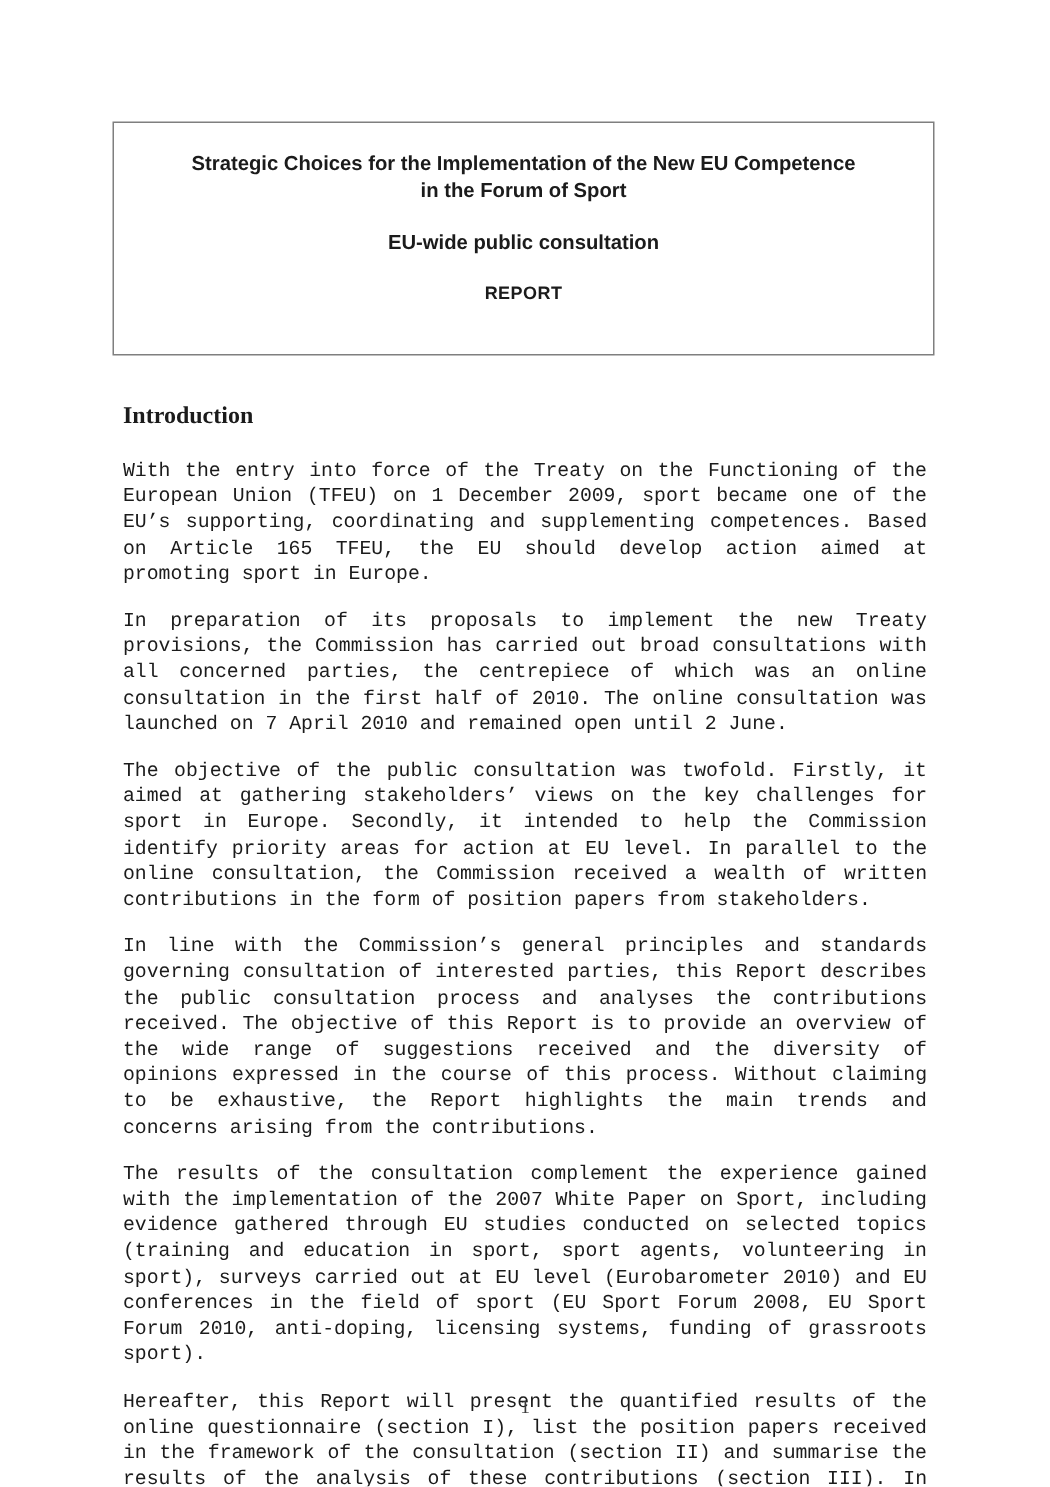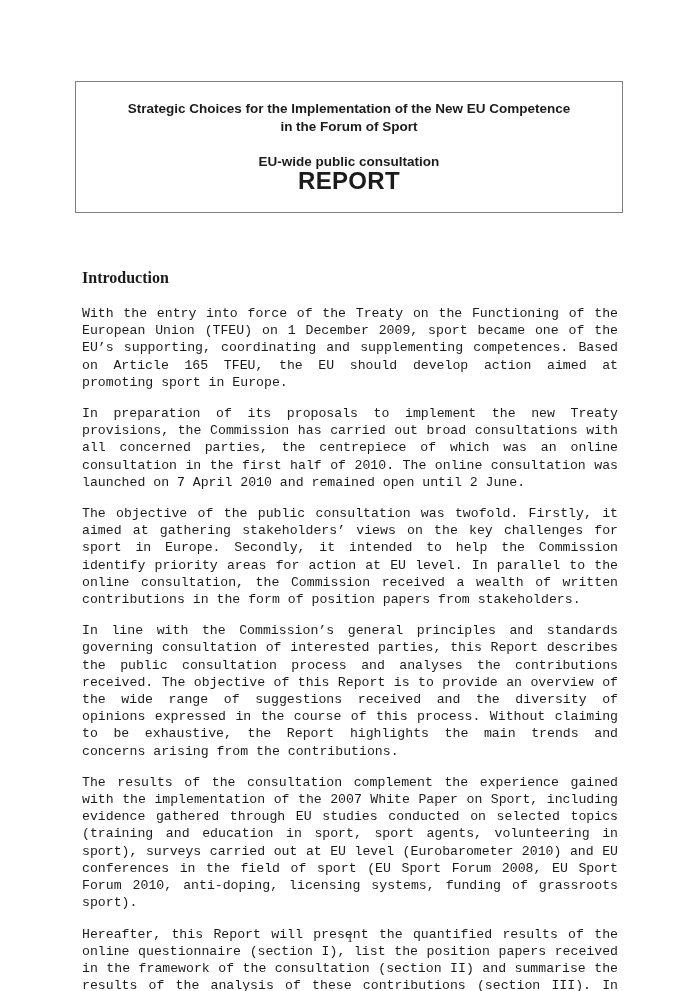--- a/index.html
+++ b/index.html
@@ -14,40 +14,41 @@
     background: #ffffff;
     color: #1b1b1b;
     font-family: "Liberation Serif", serif;
     overflow: hidden;
   }
   .title-box {
     position: absolute;
     left: 75px;
     top: 81px;
     width: 548px;
-    height: 132px;
+    height: 156px;
     box-sizing: border-box;
     border: 1px solid #7f7f7f;
     text-align: center;
     font-family: "Liberation Sans", sans-serif;
     font-weight: bold;
     color: #1b1b1b;
   }
   .title-main {
     margin: 18px 24px 0 24px;
     font-size: 13.5px;
     line-height: 18px;
   }
   .title-sub {
     margin-top: 17px;
     font-size: 13.5px;
     line-height: 17px;
   }
   .title-report {
-    font-size: 24px;
+    margin-top: 14px;
+    font-size: 12px;
     line-height: 22px;
     letter-spacing: 0.3px;
   }
   .content {
     position: absolute;
     left: 82px;
     top: 248px;
     width: 536px;
     margin-top: 20px;
   }

